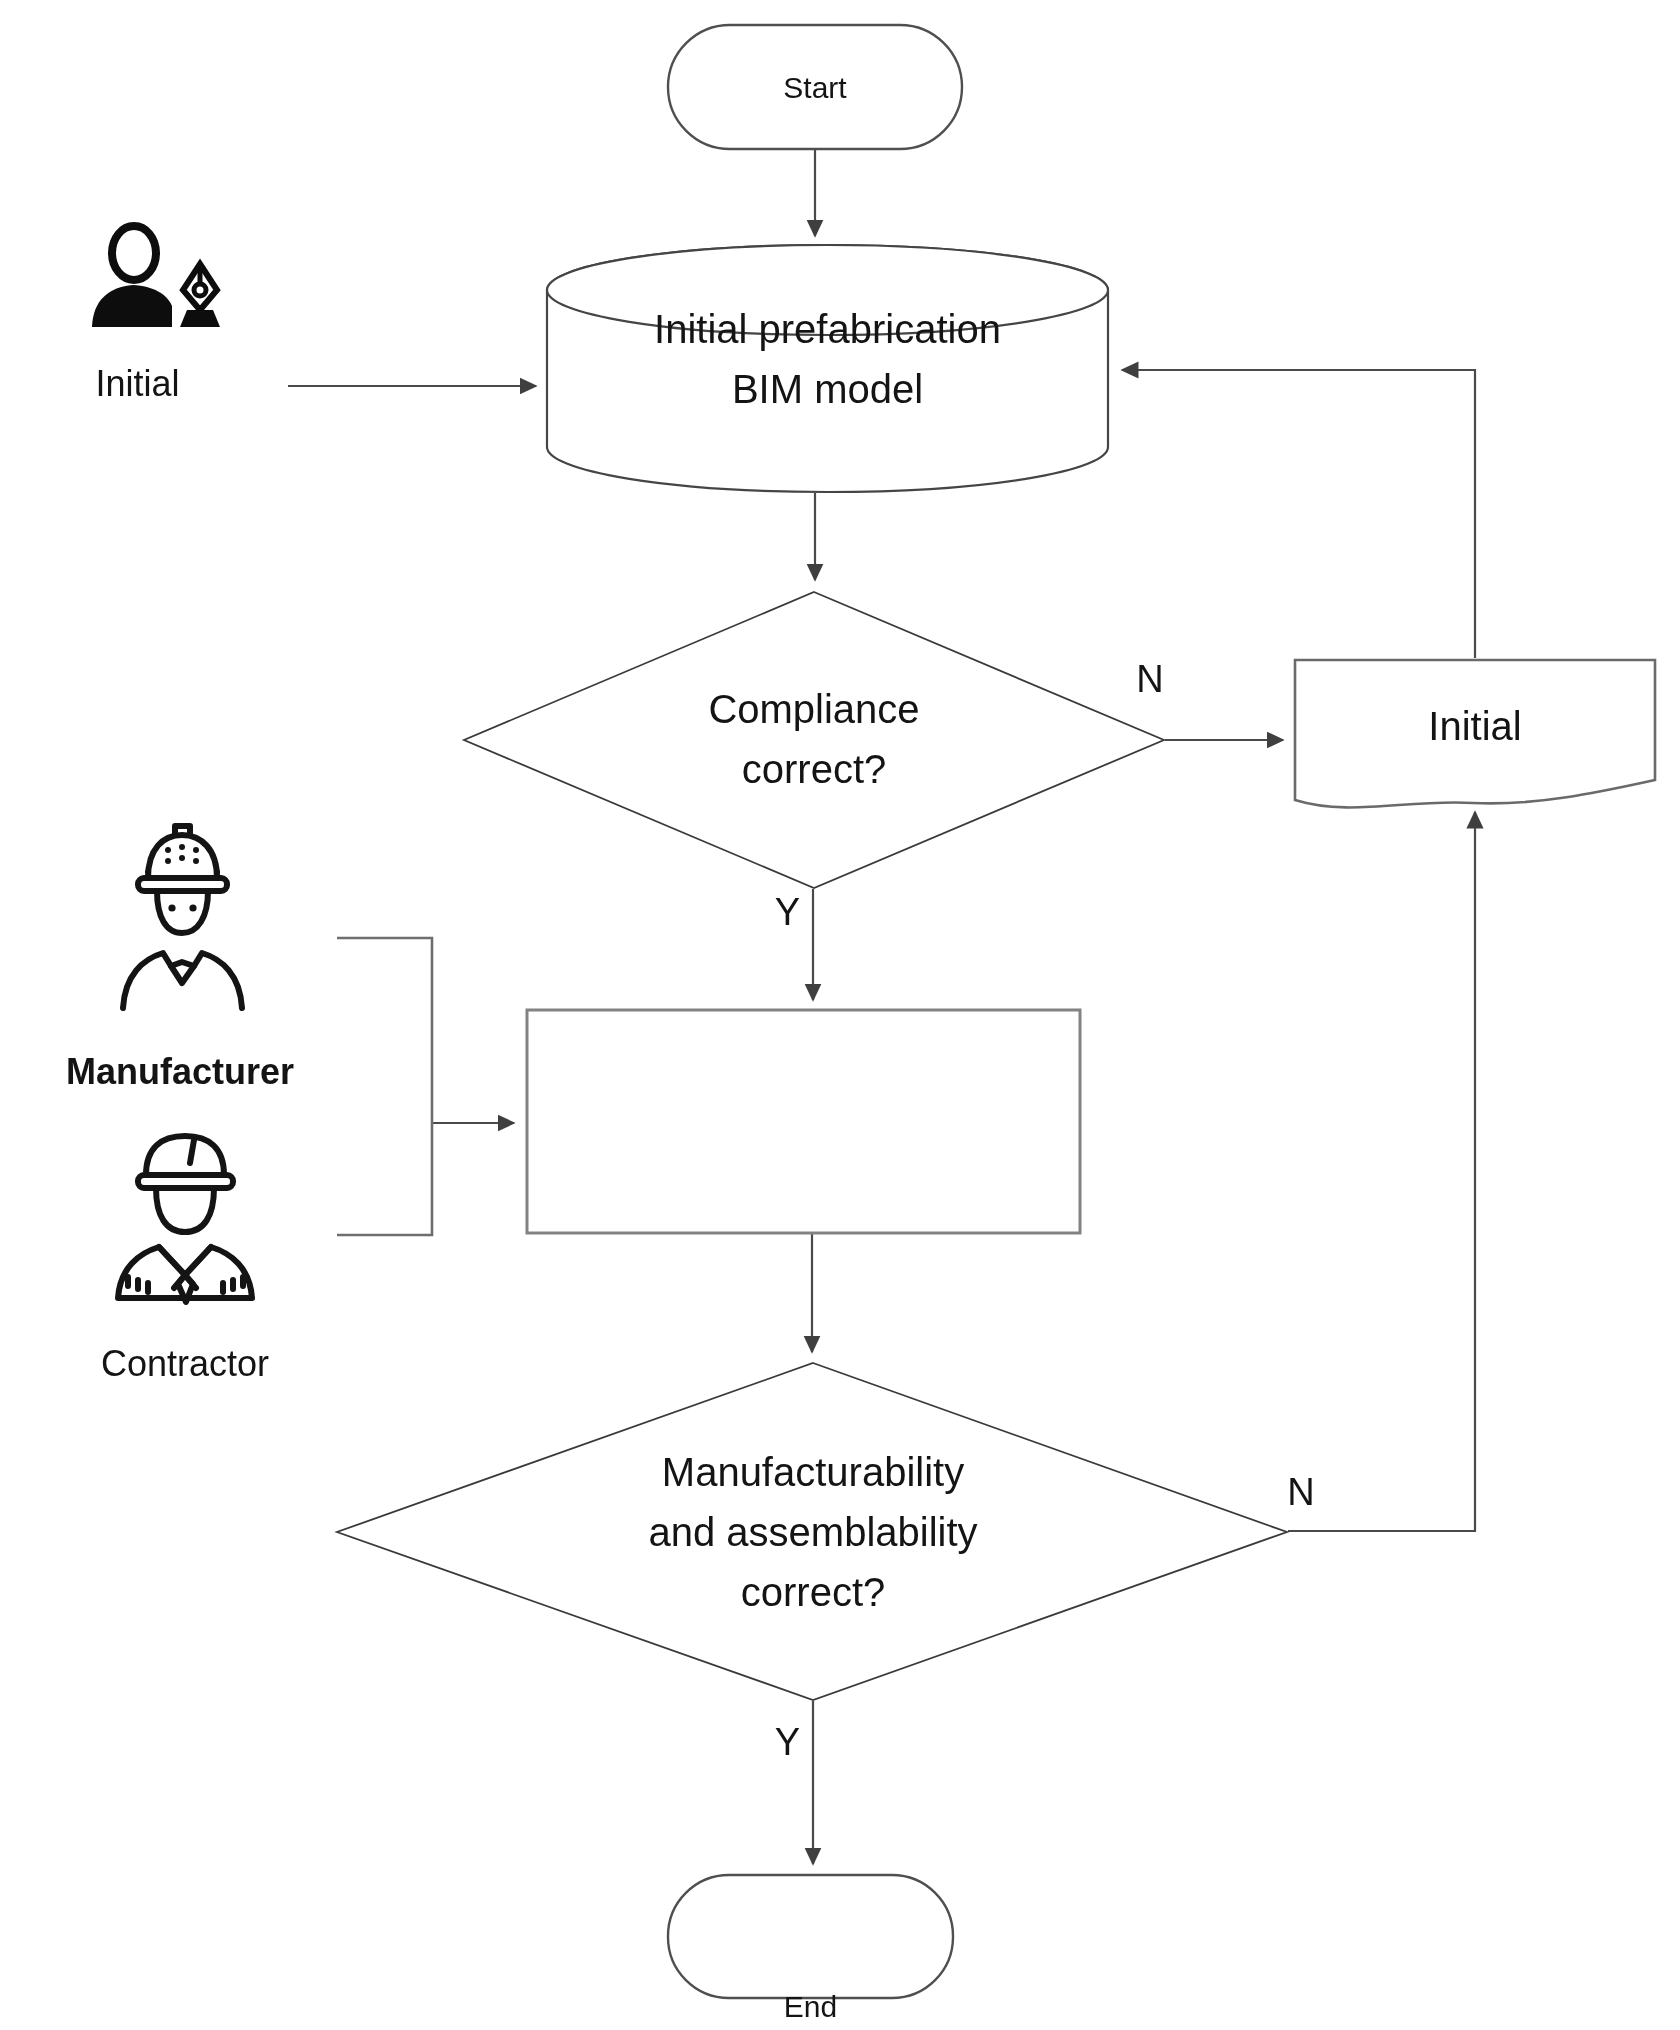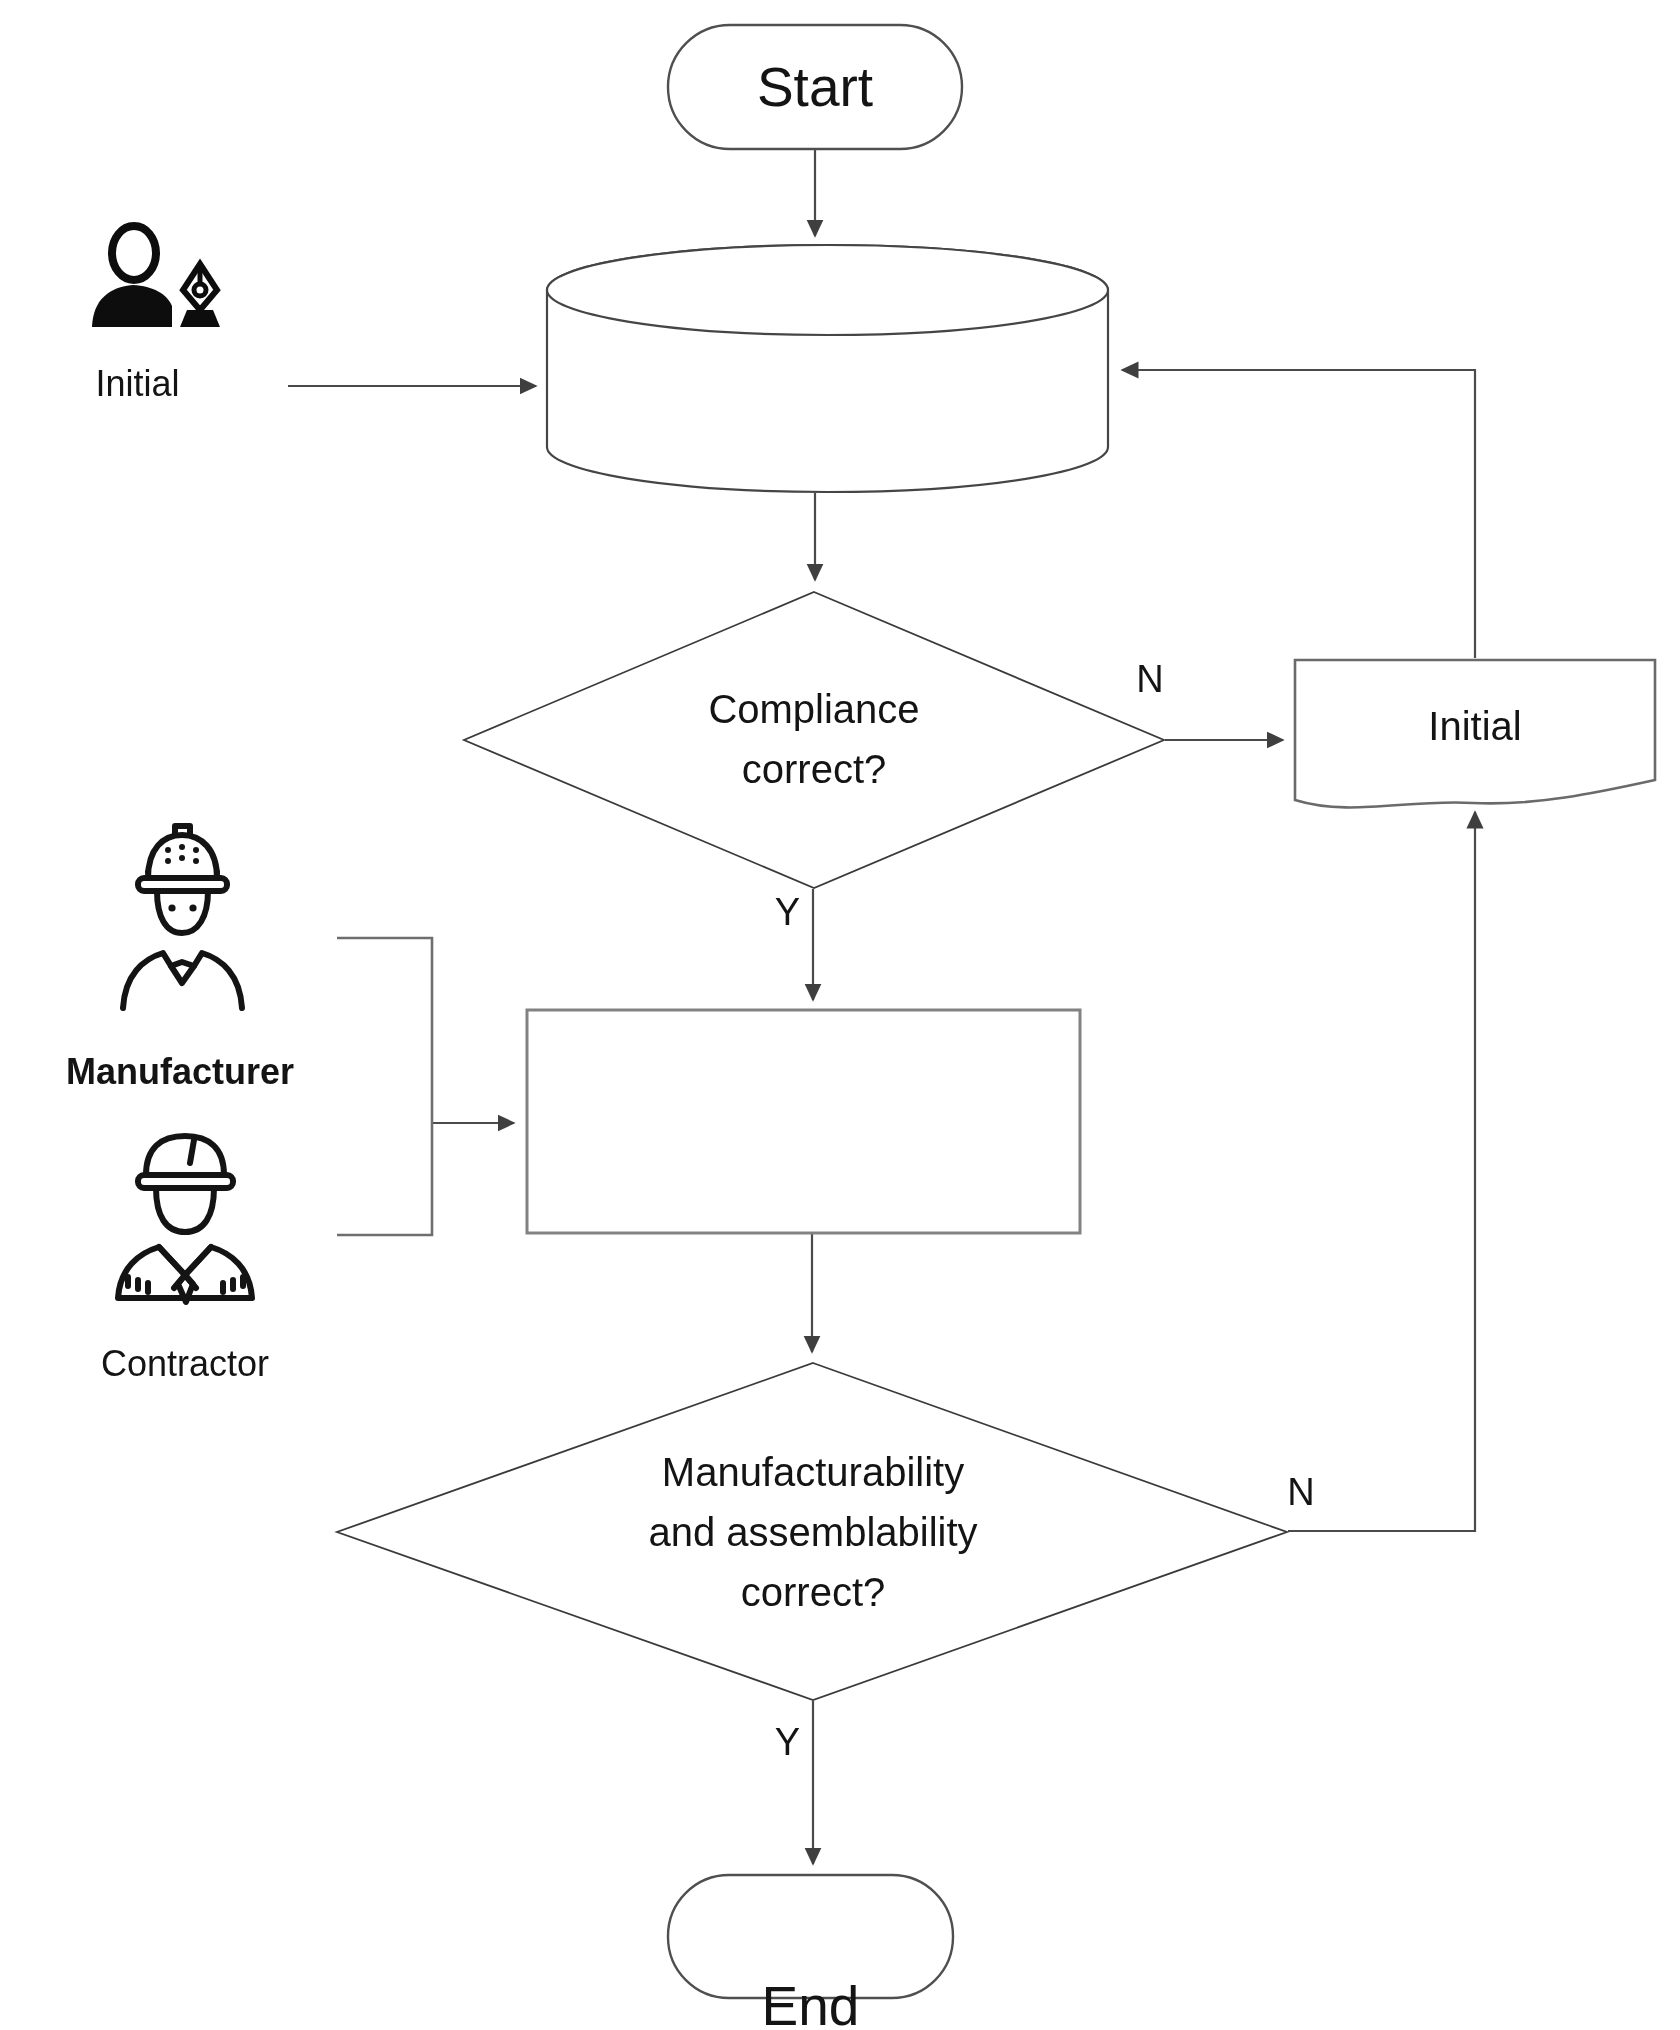--- a/index.html
+++ b/index.html
@@ -18,21 +18,21 @@
     position: absolute;
     display: flex;
     align-items: center;
     justify-content: center;
     text-align: center;
     white-space: pre-line;
     color: #141414;
     line-height: 1.5;
   }
   .node-text { font-size: 40px; }
-  .terminator-text { font-size: 55px; }
+  .terminator-text { font-size: 30px; }
   .actor-text { font-size: 36px; }
   .edge-text { font-size: 38px; line-height: 1; }
   .right-align { justify-content: flex-end; text-align: right; }
 </style>
 </head>
 <body>
 
 <div id="canvas">
 
   <svg id="wires" width="1680" height="2030" viewBox="0 0 1680 2030">
@@ -117,20 +117,22 @@
       <path d="M61,122 L87,150 L76,163"></path>
       <path d="M113,122 L87,150 L98,163"></path>
       <path d="M87,150 L95,159 L88,177 L80,159 Z"></path>
       <path d="M30,152 l0,9 M40,155 l0,9 M50,158 l0,9"></path>
       <path d="M125,158 l0,9 M135,155 l0,9 M145,152 l0,9"></path>
     </g>
   </svg>
 
   <div class="label terminator-text" style="left:668px; top:25px; width:294px; height:124px;">Start</div>
 
+  <div class="label node-text" style="left:547px; top:298px; width:561px; height:122px;">Initial prefabrication
+BIM model</div>
 
   <div class="label actor-text" style="left:40px; top:360px; width:195px; height:48px;">Initial</div>
 
   <div class="label node-text" style="left:614px; top:674px; width:400px; height:130px;">Compliance
 correct?</div>
 
   <div class="label edge-text" style="left:1120px; top:658px; width:60px; height:42px;">N</div>
 
   <div class="label node-text" style="left:1295px; top:660px; width:360px; height:132px;">Initial</div>
 

